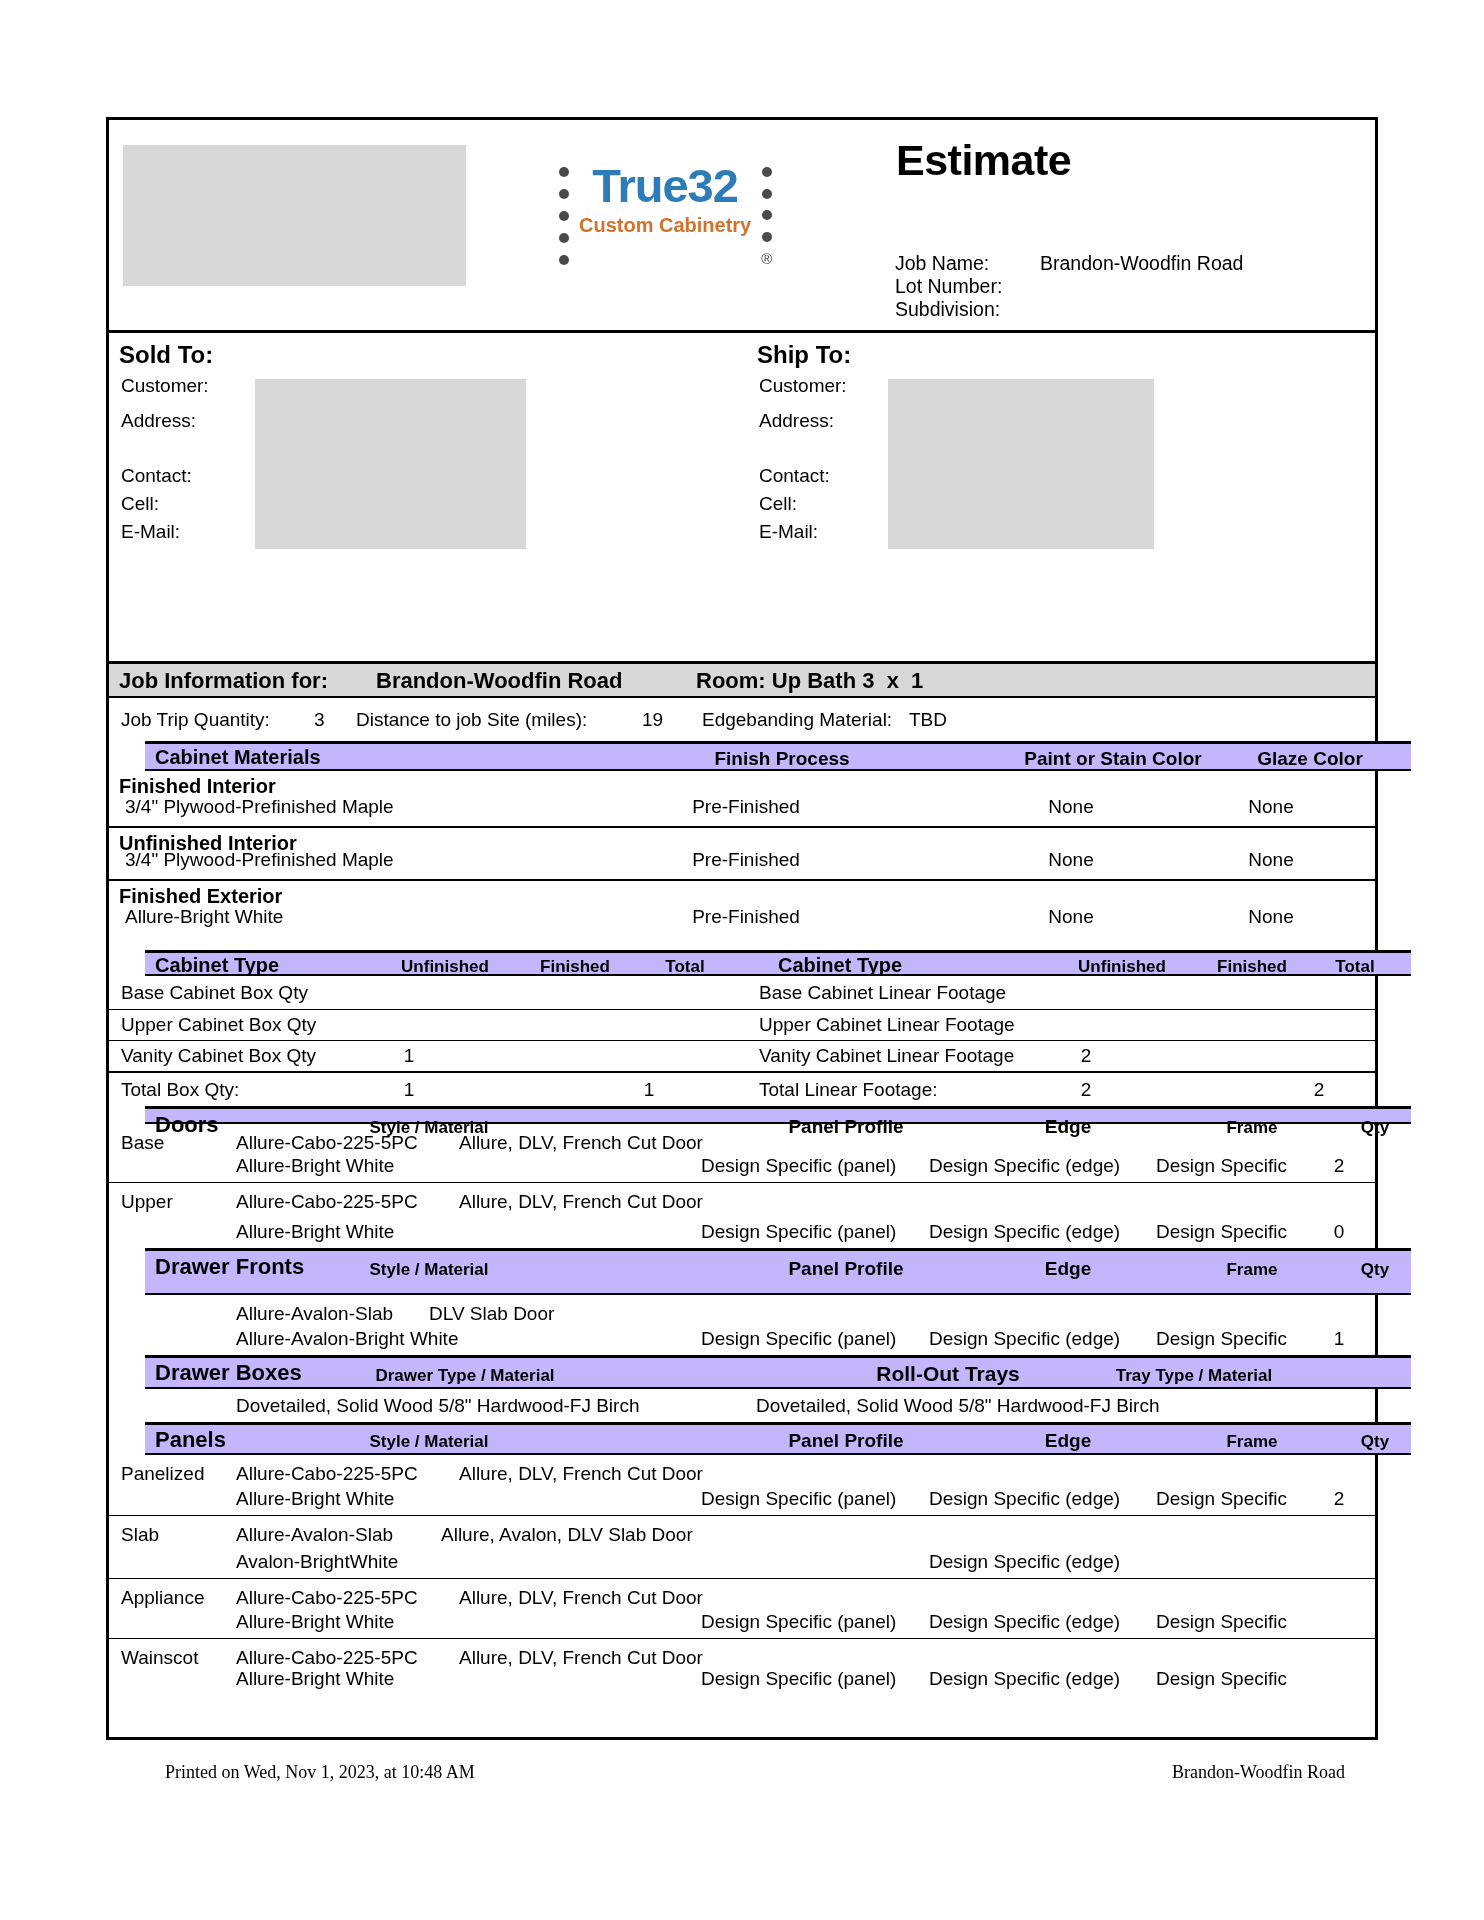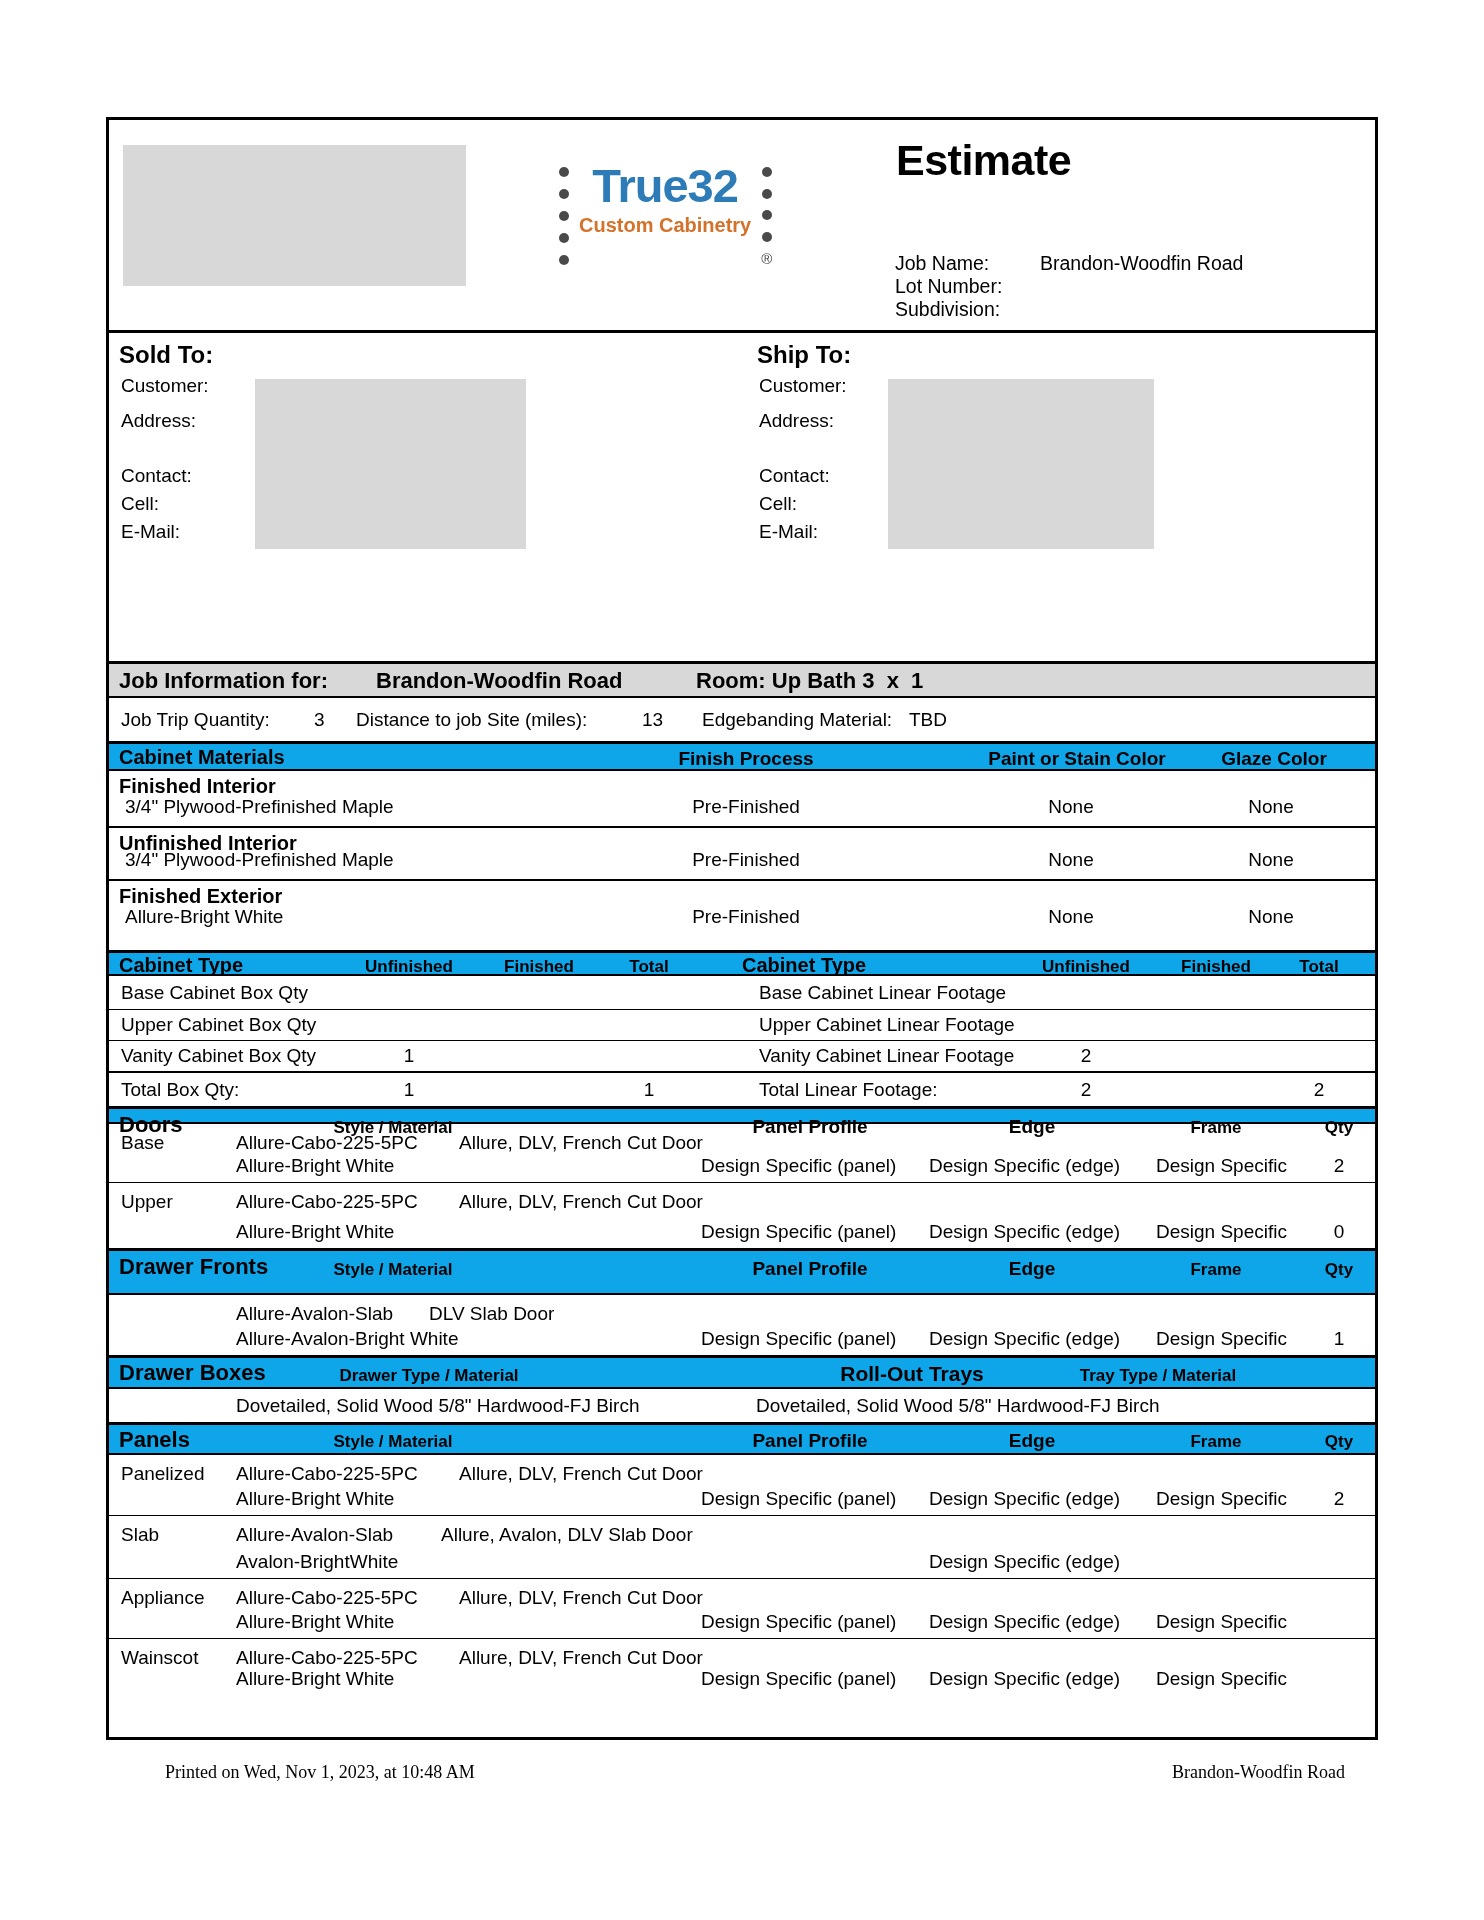--- a/index.html
+++ b/index.html
@@ -41,21 +41,21 @@
   
   .jobbar { height:37px; background:#d8d8d8; border-top:3px solid #000; border-bottom:2px solid #000; }
   .jobbar span { position:absolute; top:4px; font-weight:bold; font-size:22px; }
   .jb-label { left:10px; } .jb-name { left:267px; } .jb-room { left:587px; }
 
   .triprow { height:43px; font-size:19px; }
   .triprow span { position:absolute; top:11px; }
   .tr-l1{left:12px} .tr-v1{left:205px} .tr-l2{left:247px} .tr-v2{left:533px} .tr-l3{left:593px} .tr-v3{left:800px}
 
   
-  .bar { background:#0ea5e9; border-top:3px solid #000; border-bottom:2px solid #000; }
+  .bar { background:#c4b5fd; border-top:3px solid #000; border-bottom:2px solid #000;margin-left:36px; }
   .bar span { position:absolute; font-weight:bold; }
 
   
   .cmbar { height:30px; }
   .cm-title { left:10px; top:2px; font-size:20px; }
   .cm-h { transform:translateX(-50%); top:4px; font-size:19px; }
   .cm-h-finish{left:637px} .cm-h-paint{left:968px} .cm-h-glaze{left:1165px}
   .cm-row { font-size:19px; border-bottom:2px solid #000; }
   .cm-row .group { position:absolute; top:4px; left:10px; font-weight:bold; font-size:20px; }
   .cm-row .l2 { position:absolute; bottom:8px; }
@@ -169,21 +169,21 @@
   <div class="jobbar">
     <span class="jb-label">Job Information for:</span>
     <span class="jb-name">Brandon-Woodfin Road</span>
     <span class="jb-room">Room: Up Bath 3  x  1</span>
   </div>
 
   <div class="triprow">
     <span class="tr-l1">Job Trip Quantity:</span>
     <span class="tr-v1">3</span>
     <span class="tr-l2">Distance to job Site (miles):</span>
-    <span class="tr-v2">13</span>
+    <span class="tr-v2">19</span>
     <span class="tr-l3">Edgebanding Material:</span>
     <span class="tr-v3">TBD</span>
   </div>
 
   <div class="bar cmbar">
     <span class="cm-title">Cabinet Materials</span>
     <span class="cm-h cm-h-finish">Finish Process</span>
     <span class="cm-h cm-h-paint">Paint or Stain Color</span>
     <span class="cm-h cm-h-glaze">Glaze Color</span>
   </div>

